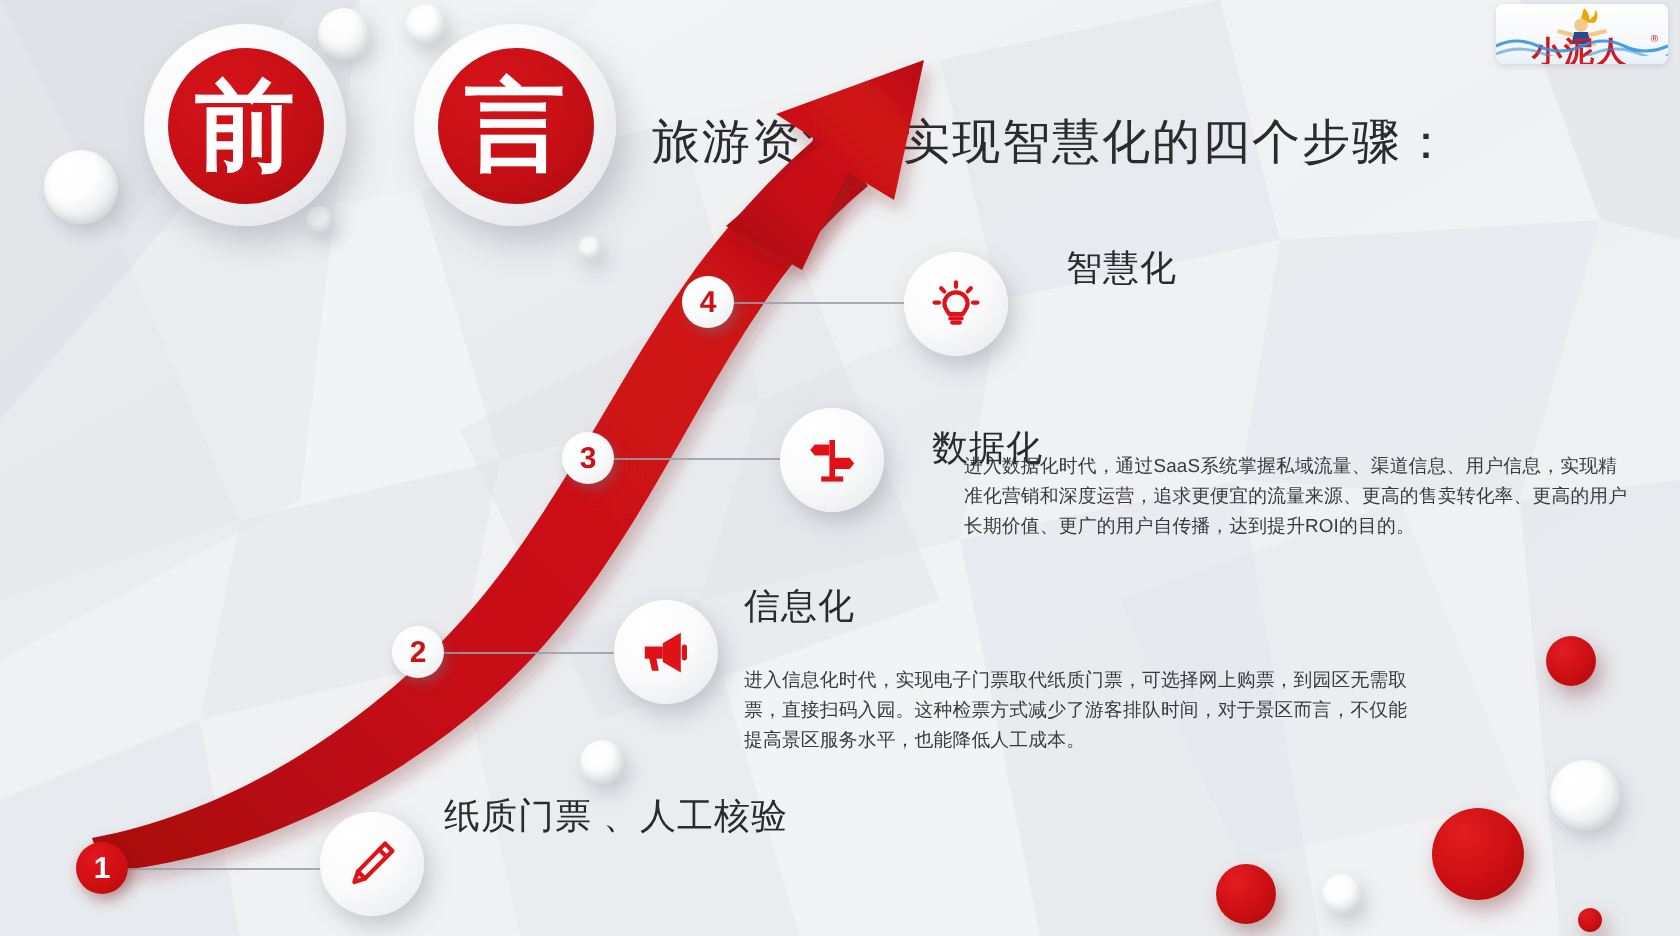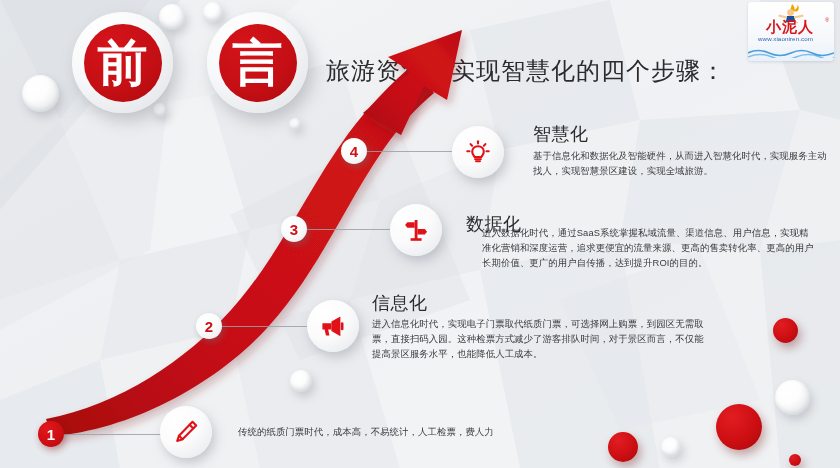--- a/index.html
+++ b/index.html
@@ -113,21 +113,21 @@
     position:absolute;
     font-size:9.4px;
     line-height:1.62;
     color:#3a3a3e;
     letter-spacing:.1px;
   }
 
   
   #logo {
     position:absolute; right:6px; top:2px;
-    width:86px; height:59px;
+    width:86px; height:30px;
     border-radius:4px;
     background:linear-gradient(180deg,#ffffff 0%,#f4f7fb 70%,#e8f1fa 100%);
     box-shadow:0 1px 3px rgba(120,130,145,.25);
     overflow:hidden;
     text-align:right;
   }
   #logo .l-main {
     position:absolute; left:18px; top:17px;
     font-size:15px; font-weight:bold; color:#d8161c;
     letter-spacing:1px; line-height:1;
@@ -259,36 +259,36 @@
   </div>
   <div class="icon-bubble" style="left:160px;top:406px;width:52px;height:52px;">
     <span>
       <svg width="28" height="28" viewBox="0 0 28 28" fill="none" stroke="#e01218" stroke-width="2.1" stroke-linecap="round" stroke-linejoin="round">
         <path d="M20.5 3.8 L24.2 7.5 L10.5 21.2 L5.2 23 L7 17.7 Z"></path>
         <path d="M17.6 6.7 L21.3 10.4"></path>
         <path d="M7 17.7 L10.5 21.2"></path>
       </svg>
     </span>
   </div>
-  <div class="step-body" style="left:238px;top:424px;width:330px;">传统的纸质门票时代，成本高，不易统计，人工检票，费人力</div>
+  <div class="step-head" style="left:222px;top:396px;">纸质门票 、人工核验</div>
 
   <div class="marker" style="left:196px;top:313px;">
     <span>2</span>
   </div>
   <div class="icon-bubble" style="left:307px;top:300px;width:52px;height:52px;">
     <span>
       <svg width="28" height="28" viewBox="0 0 28 28" fill="#e01218">
         <path d="M3.4 11.2 L12.4 11.2 L12.4 17.4 L9.2 17.4 L10.4 23.4 L7 23.4 L5.6 17.4 L3.4 17.4 Z"></path>
         <path d="M12.4 9.6 L21.4 4.4 L21.4 24.2 L12.4 19 Z"></path>
         <rect x="21.9" y="10.2" width="2.6" height="8" rx="1.3"></rect>
       </svg>
     </span>
   </div>
   <div class="step-head" style="left:372px;top:291px;font-family:Liberation Serif, serif;">信息化</div>
-  <div class="step-body" style="left:372px;top:316px;width:338px;">进入信息化时代，实现电子门票取代纸质门票，可选择网上购票，到园区无需取票，直接扫码入园。这种检票方式减少了游客排队时间，对于景区而言，不仅能提高景区服务水平，也能降低人工成本。</div>
+  <div class="step-body" style="left:372px;top:332px;width:338px;">进入信息化时代，实现电子门票取代纸质门票，可选择网上购票，到园区无需取票，直接扫码入园。这种检票方式减少了游客排队时间，对于景区而言，不仅能提高景区服务水平，也能降低人工成本。</div>
 
   <div class="marker" style="left:281px;top:216px;">
     <span>3</span>
   </div>
   <div class="icon-bubble" style="left:390px;top:204px;width:52px;height:52px;">
     <span>
       <svg width="28" height="28" viewBox="0 0 28 28" fill="#e01218">
         <rect x="12.7" y="4" width="2.8" height="20"></rect>
         <path d="M12.7 6.2 L5.4 6.2 L3.1 9.0 L5.4 11.8 L12.7 11.8 Z"></path>
         <path d="M15.5 12.9 L22.8 12.9 L25.1 15.7 L22.8 18.5 L15.5 18.5 Z"></path>
@@ -310,21 +310,20 @@
         <path d="M12.1 23.3 L15.9 23.3"></path>
         <path d="M14 3.2 L14 5.4"></path>
         <path d="M6.6 6.1 L8.1 7.7"></path>
         <path d="M21.4 6.1 L19.9 7.7"></path>
         <path d="M3.3 13.3 L5.5 13.3"></path>
         <path d="M22.5 13.3 L24.7 13.3"></path>
       </svg>
     </span>
   </div>
   <div class="step-head" style="left:533px;top:122px;">智慧化</div>
-  <div class="step-body" style="left:533px;top:148px;width:300px;">基于信息化和数据化及智能硬件，从而进入智慧化时代，实现服务主动找人，实现智慧景区建设，实现全域旅游。</div>
 
   <div id="logo">
     <span class="l-mascot">
       <svg width="42" height="20" viewBox="0 0 42 20">
         <path d="M22 1 C24 3 25 5 24.5 7 C27 5.5 28 3.5 27.5 1.5 C29.5 4 29 7 27 8.5 L20 8 Z" fill="#f0a400"></path>
         <circle cx="20.5" cy="9.6" r="3.4" fill="#f6c98a"></circle>
         <path d="M17 13 L24 13 L25.5 19 L15.8 19 Z" fill="#1a4fa0"></path>
         <path d="M24 13.5 L33 11.5 L33.6 13.5 L24.6 15.6 Z" fill="#f6c98a"></path>
         <path d="M17 13.5 L9 11.5 L8.4 13.5 L16.4 15.6 Z" fill="#f6c98a"></path>
         <path d="M16 19 L13 19.8 M25 19 L28 19.8" stroke="#f6c98a" stroke-width="1.6"></path>

